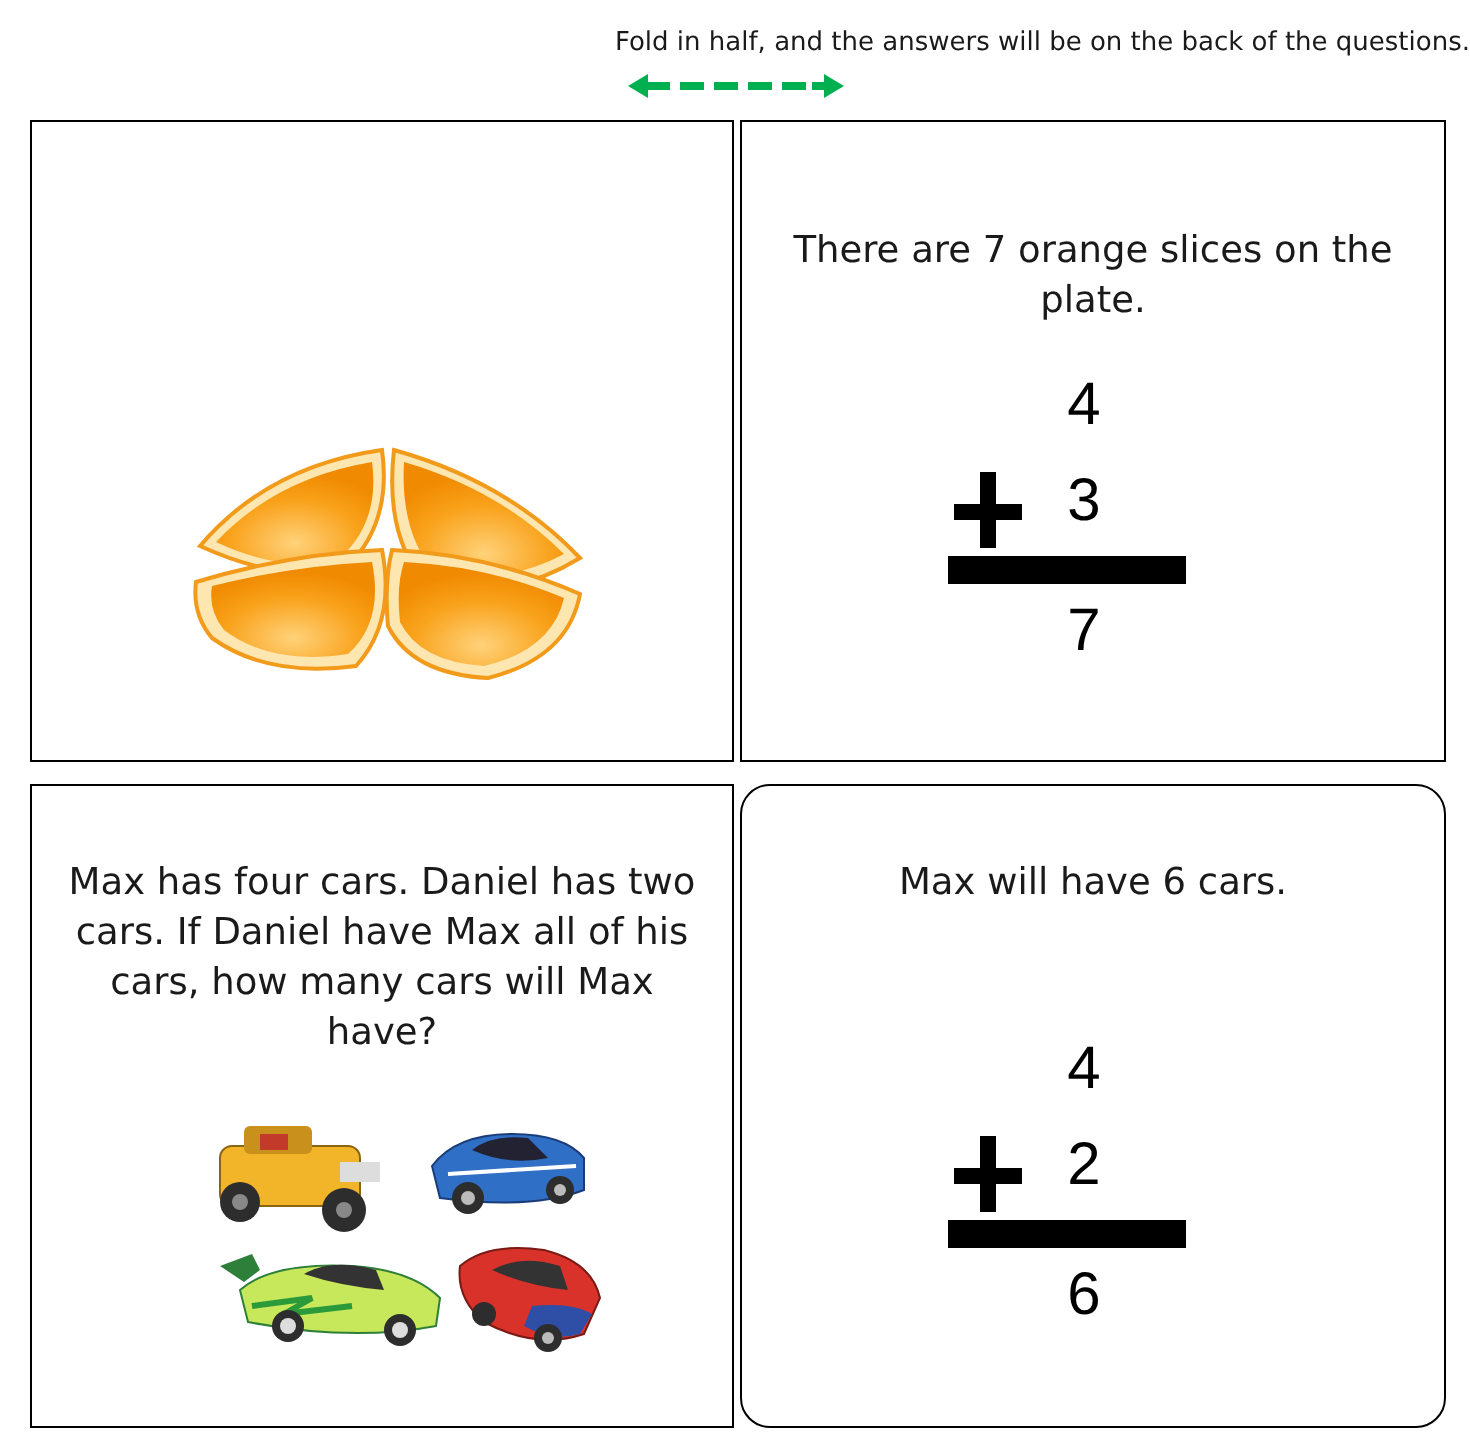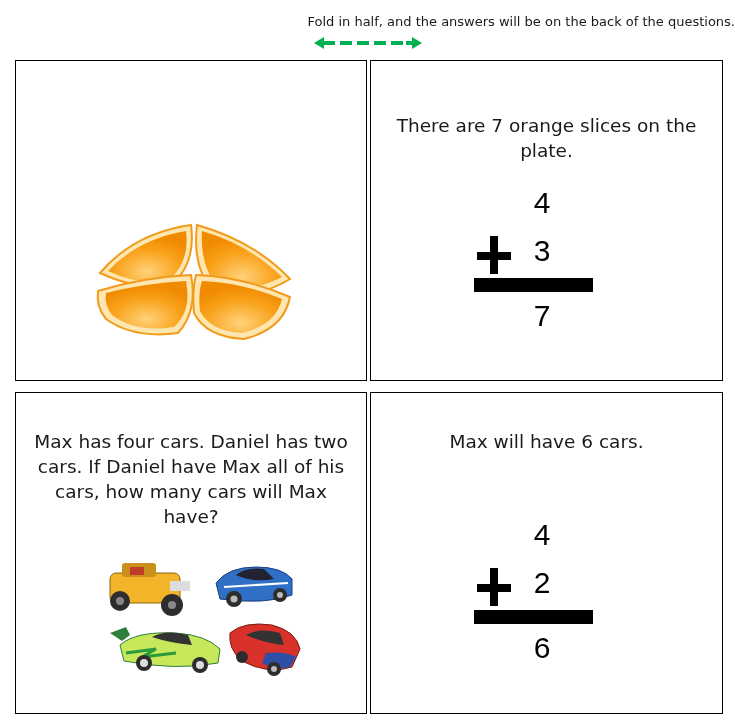--- a/index.html
+++ b/index.html
@@ -111,21 +111,21 @@
       <path d="M134,80 Q148,68 176,72 Q200,78 204,96 L196,114 Q172,122 146,108 Q132,96 134,80 Z" fill="#d9322a" stroke="#7a1a14" stroke-width="1"></path>
       <path d="M150,82 Q164,74 184,80 L188,92 Q168,90 150,82 Z" fill="#333"></path>
       <path d="M170,100 Q190,98 200,104 L194,114 Q180,118 166,110 Z" fill="#2f4fa6"></path>
       <circle cx="146" cy="104" r="6" fill="#2d2d2d"></circle>
       <circle cx="178" cy="116" r="7" fill="#2d2d2d"></circle>
         <circle cx="178" cy="116" r="3" fill="#bbb"></circle>
     </g>
   </svg>
 </div>
 
-<div class="card" style="left:370px;top:392px;width:353px;height:322px;">
+<div class="card" style="left:370px;top:392px;width:353px;height:322px;border-radius:15px;">
   <div class="a-text" style="top:36px;">Max will have 6 cars.</div>
   <div class="num" style="left:151px;top:127px;">4</div>
   <div>
     <div class="plus-h" style="left:106px;top:191px;width:34px;height:8px;"></div>
     <div class="plus-v" style="left:119px;top:175px;width:8px;height:38px;"></div>
   </div>
   <div class="num" style="left:151px;top:175px;">2</div>
   <div class="bar" style="left:103px;top:217px;width:119px;height:14px;"></div>
   <div class="num" style="left:151px;top:240px;">6</div>
 </div>

